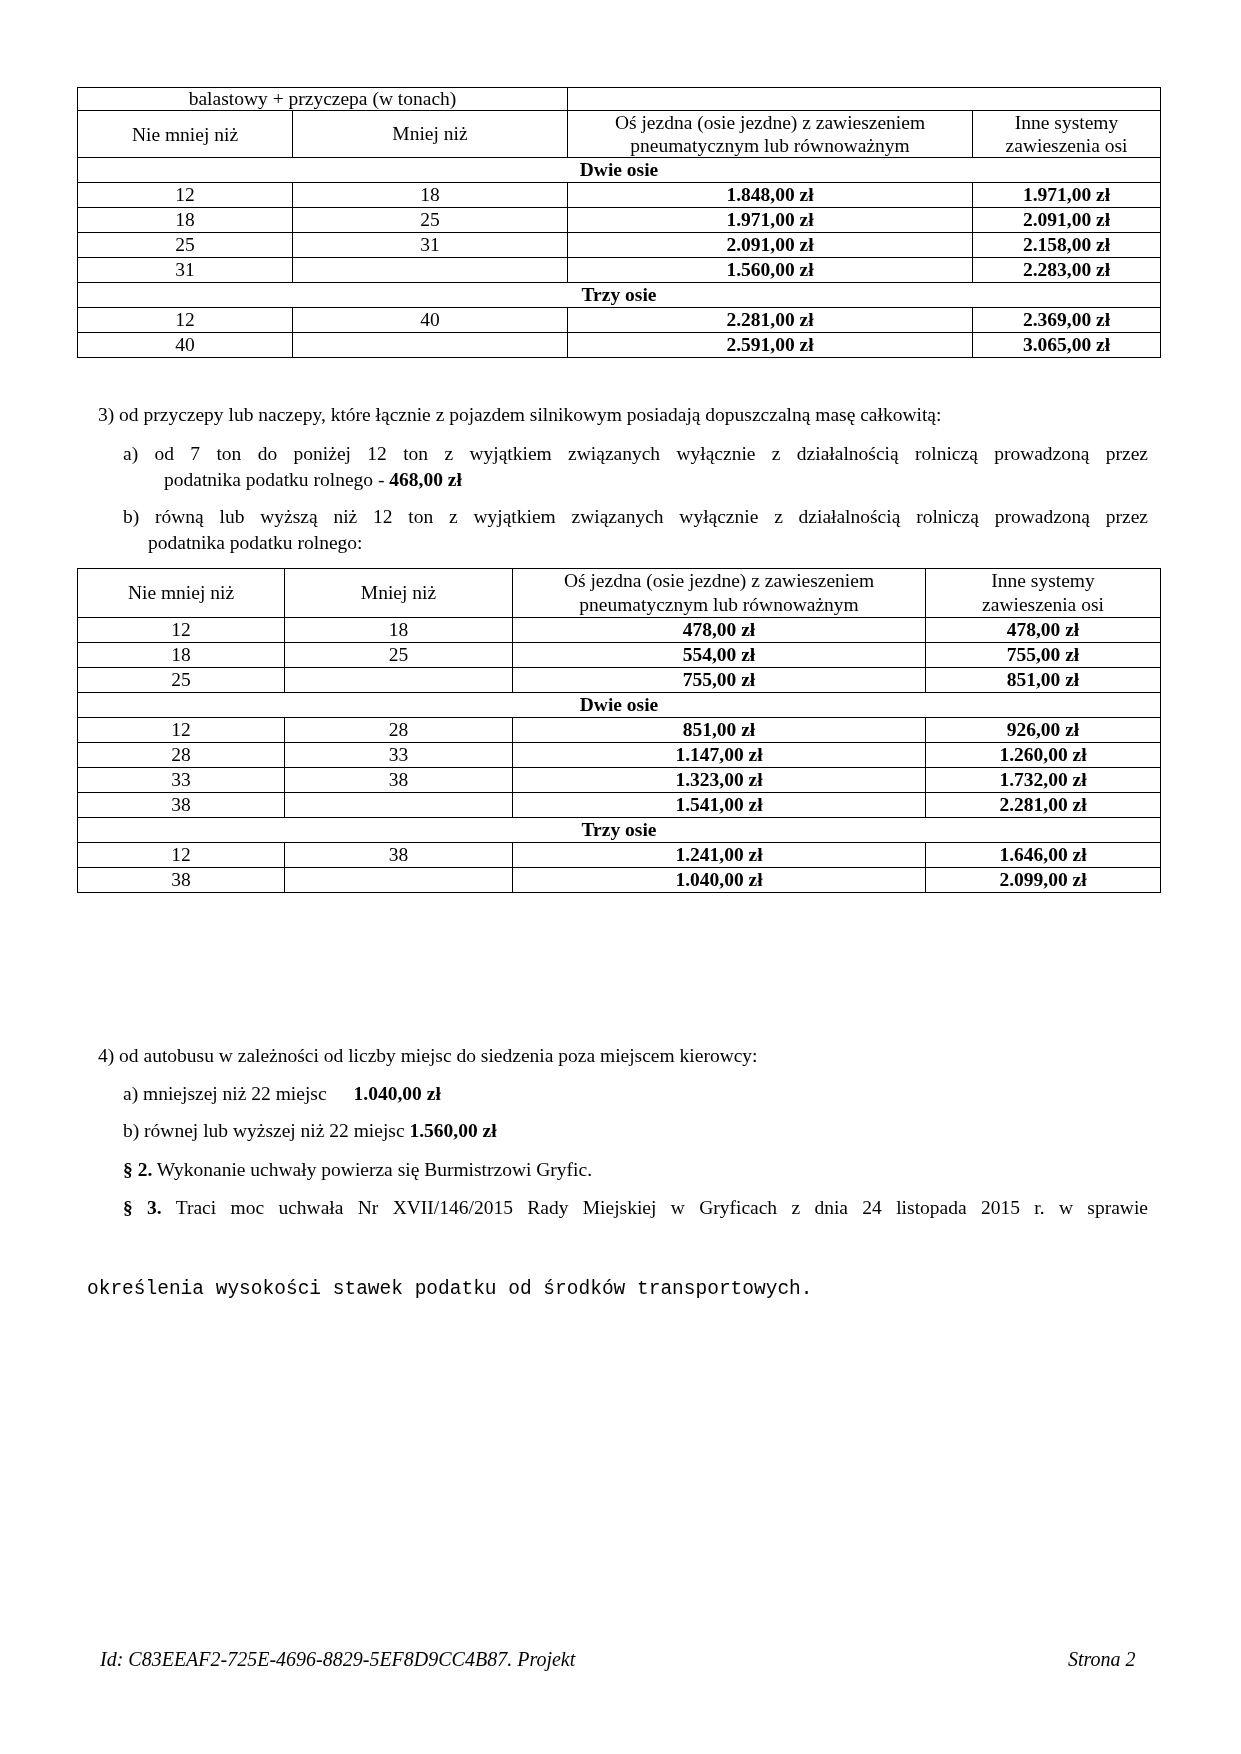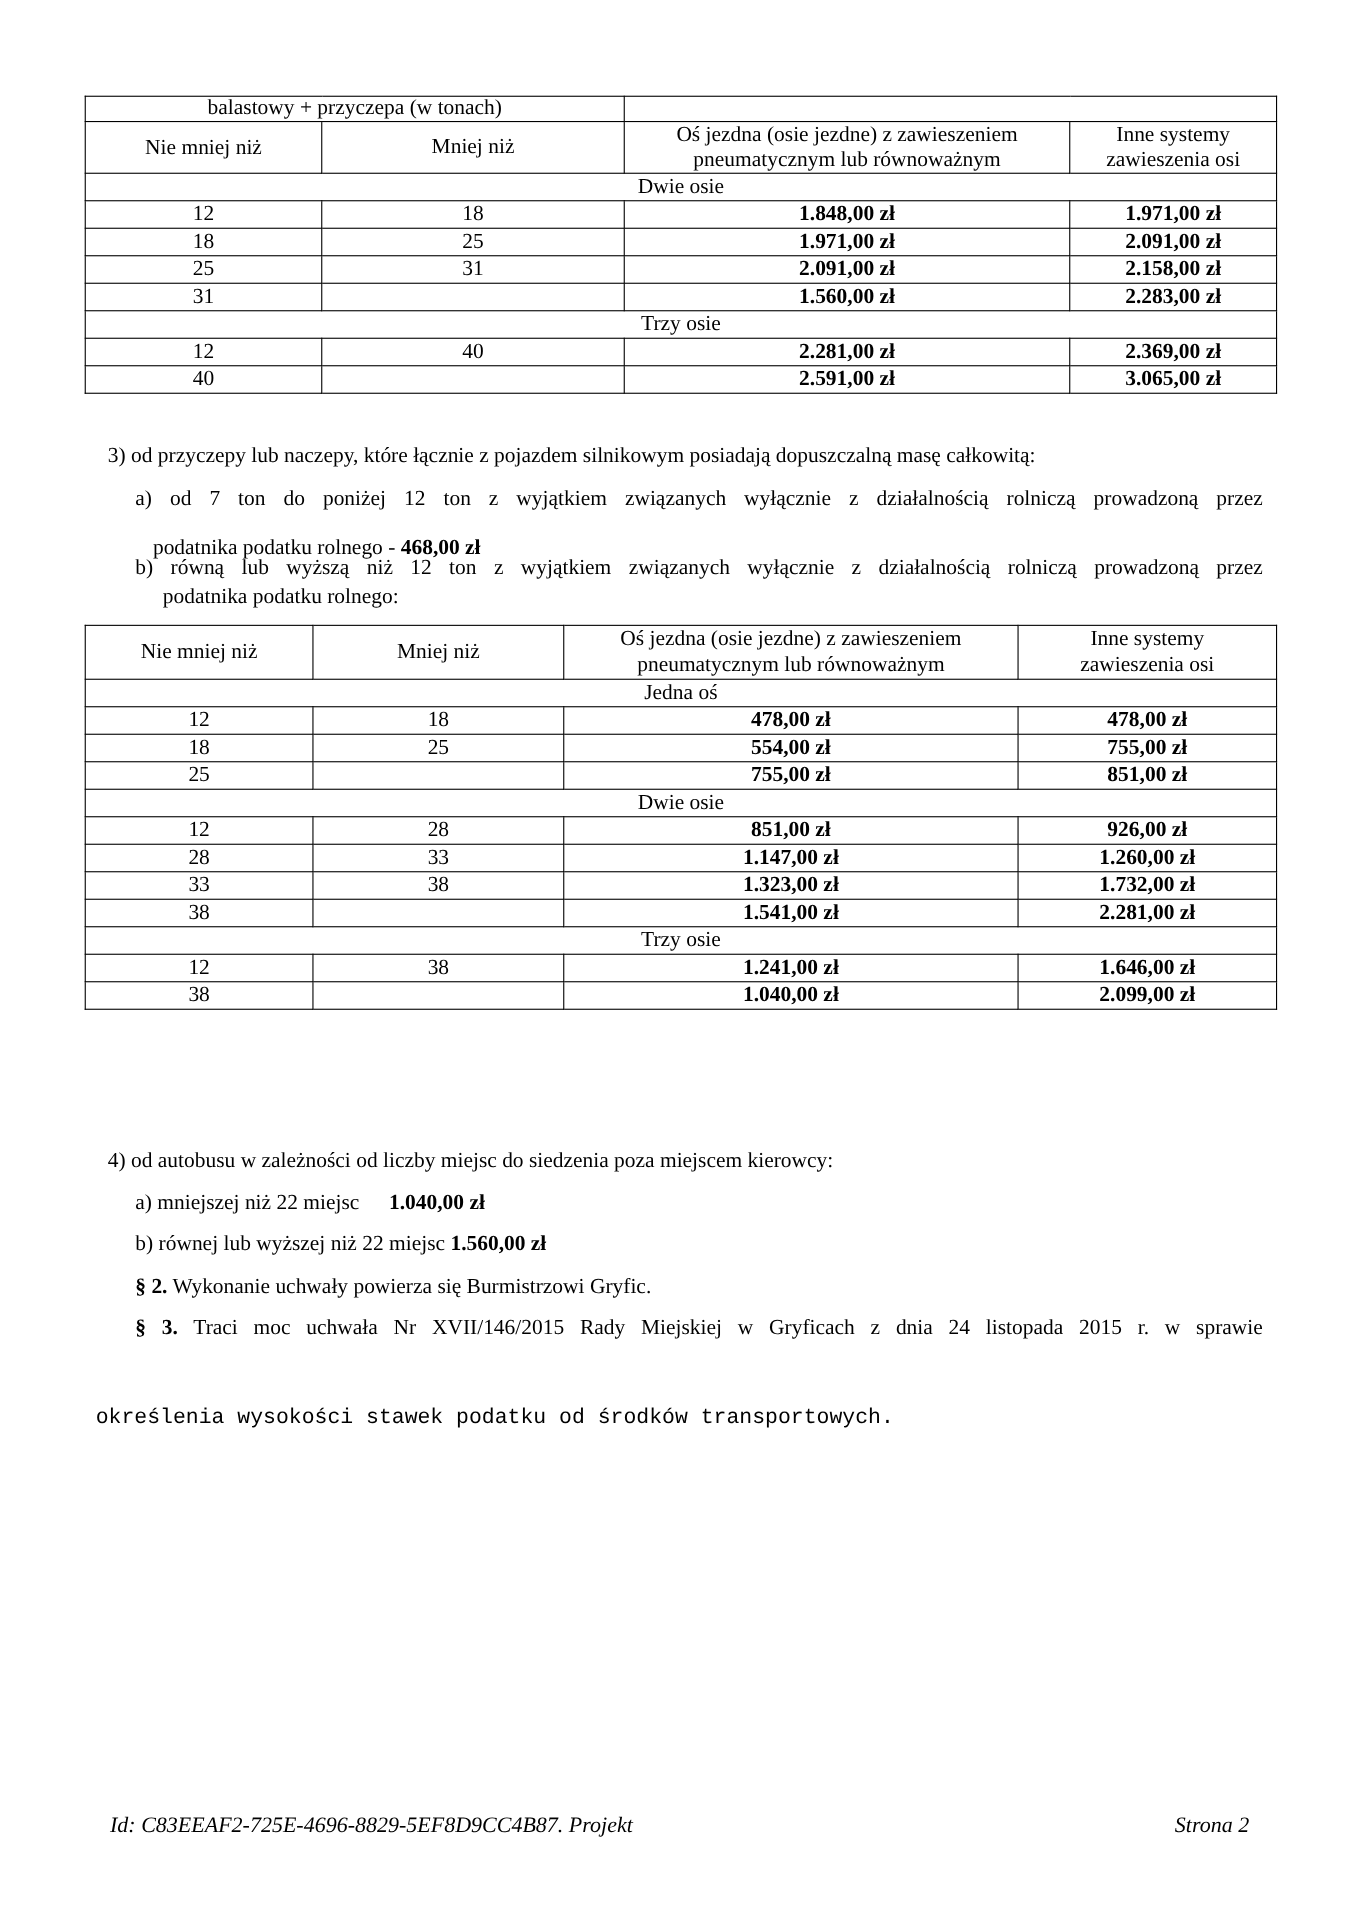--- a/index.html
+++ b/index.html
@@ -4,21 +4,21 @@
 <style>
   html, body { margin:0; padding:0; background:#ffffff; }
   body {
     width:1241px; height:1754px; position:relative; overflow:hidden;
     font-family:"Liberation Serif", "DejaVu Serif", serif; color:#000;
     font-size:19.5px;
   }
   table { border-collapse:collapse; position:absolute; table-layout:fixed; }
   td { border:1.3px solid #000; text-align:center; padding:0 4px; line-height:24px; vertical-align:middle; }
   td.b { font-weight:bold; }
-  td.sec { font-weight:normal; }
+  td.sec { font-weight:bold; }
   .p { position:absolute; line-height:27px; }
   .b { font-weight:bold; }
   .footer { position:absolute; top:1648px; font-size:20px;font-style:italic; }
 </style>
 </head>
 <body>
 
 <table style="left:77px; top:87px; width:1083px;border-radius:20px;">
   <colgroup>
       <col style="width:215px">
@@ -77,41 +77,38 @@
         <td>40</td>
         <td></td>
         <td class="b">2.591,00 zł</td>
         <td class="b">3.065,00 zł</td>
       </tr>
 </tbody>
   </table>
 
 <div class="p" style="left:98px; top:401px;">3) od przyczepy lub naczepy, które łącznie z pojazdem silnikowym posiadają dopuszczalną masę całkowitą:</div>
 <div class="p" style="left:123px; top:440px; width:1025px; text-align:justify; text-align-last:justify;">a) od 7 ton do poniżej 12 ton z wyjątkiem związanych wyłącznie z działalnością rolniczą prowadzoną przez</div>
-<div class="p" style="left:139px; top:466px;margin-top:19px;"><span>podatnika podatku rolnego - </span><span class="b">468,00 zł</span></div>
+<div class="p" style="left:164px; top:466px;"><span>podatnika podatku rolnego - </span><span class="b">468,00 zł</span></div>
 <div class="p" style="left:123px; top:503px; width:1025px; text-align:justify; text-align-last:justify;">b) równą lub wyższą niż 12 ton z wyjątkiem związanych wyłącznie z działalnością rolniczą prowadzoną przez</div>
 <div class="p" style="left:148px; top:529px;">podatnika podatku rolnego:</div>
 
 <table style="left:77px; top:568px; width:1083px;">
   <colgroup>
       <col style="width:207px">
       <col style="width:228px">
       <col style="width:413px">
       <col style="width:235px">
     </colgroup>
   <tbody>
   <tr>
     <td>Nie mniej niż</td>
     <td>Mniej niż</td>
     <td style="line-height:24px; padding:0 40px;">Oś jezdna (osie jezdne) z zawieszeniem pneumatycznym lub równoważnym</td>
     <td style="line-height:24px; padding:0 30px;">Inne systemy zawieszenia osi</td>
   </tr>
-  <tr>
-        <td colspan="4" class="sec">Jedna oś</td>
-      </tr>
   <tr>
         <td>12</td>
         <td>18</td>
         <td class="b">478,00 zł</td>
         <td class="b">478,00 zł</td>
       </tr>
   <tr>
         <td>18</td>
         <td>25</td>
         <td class="b">554,00 zł</td>

